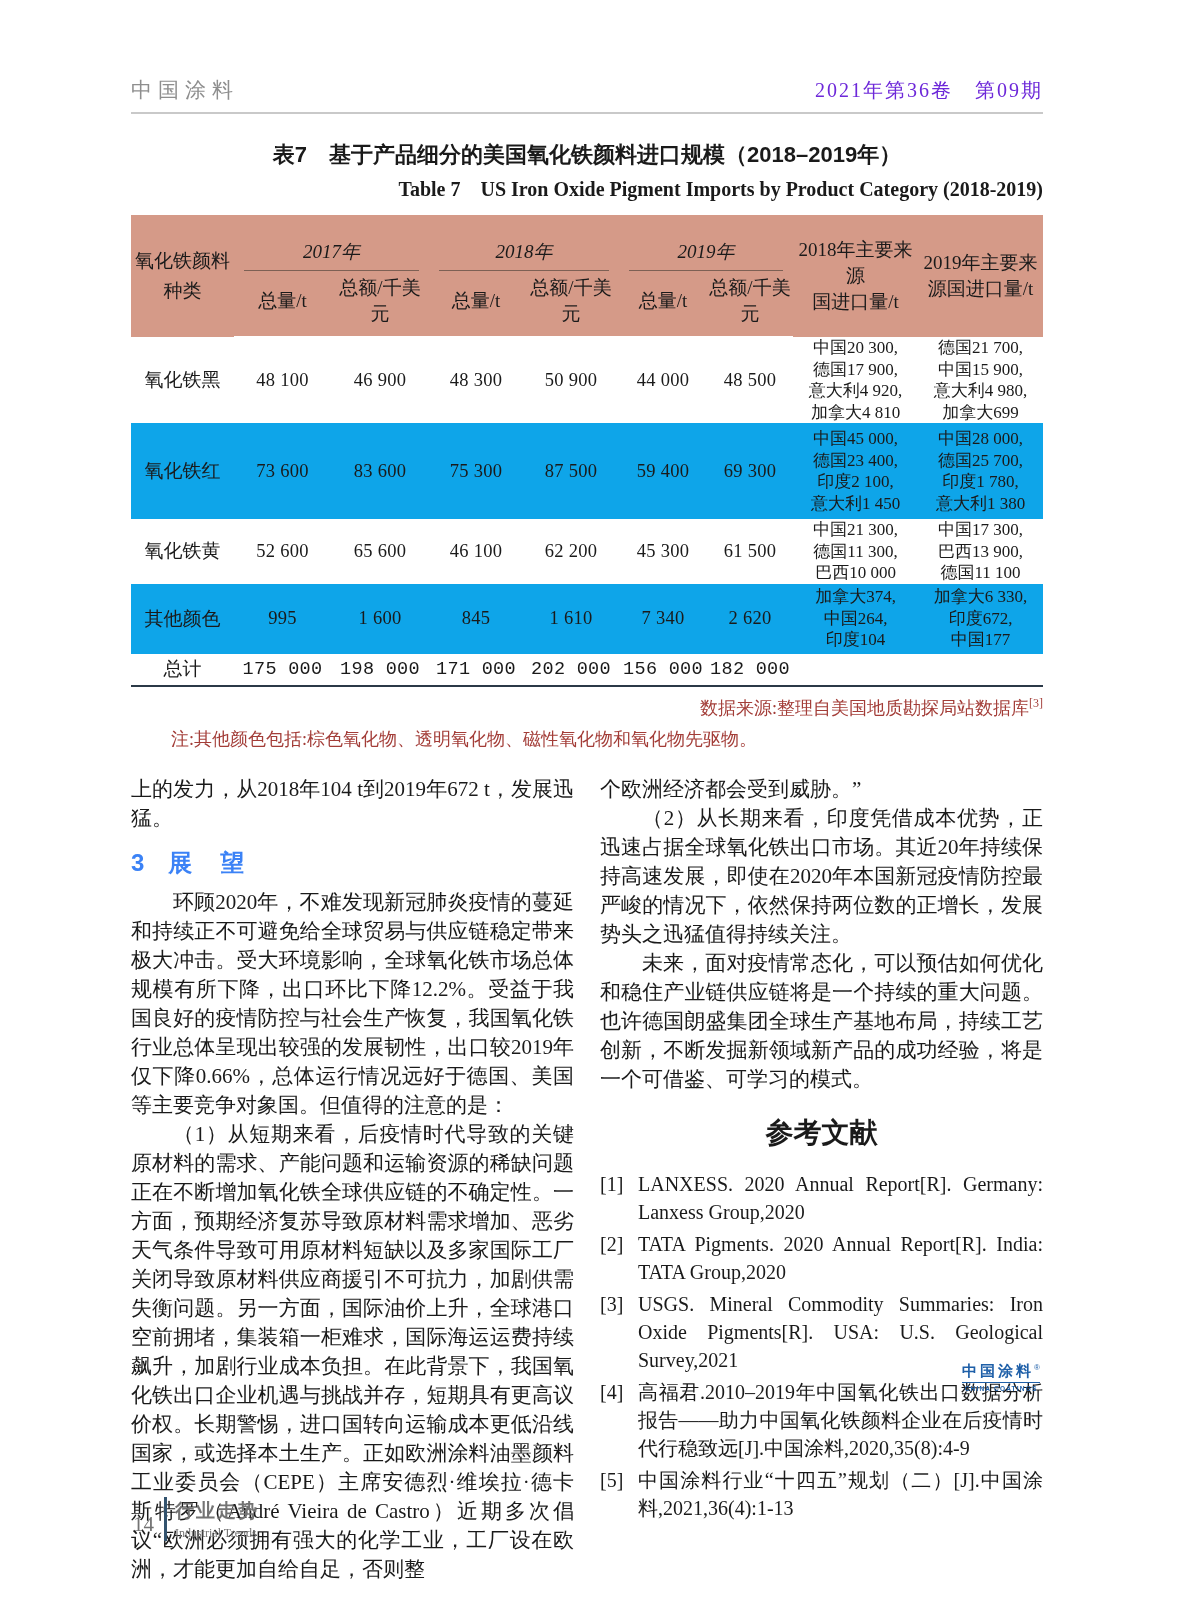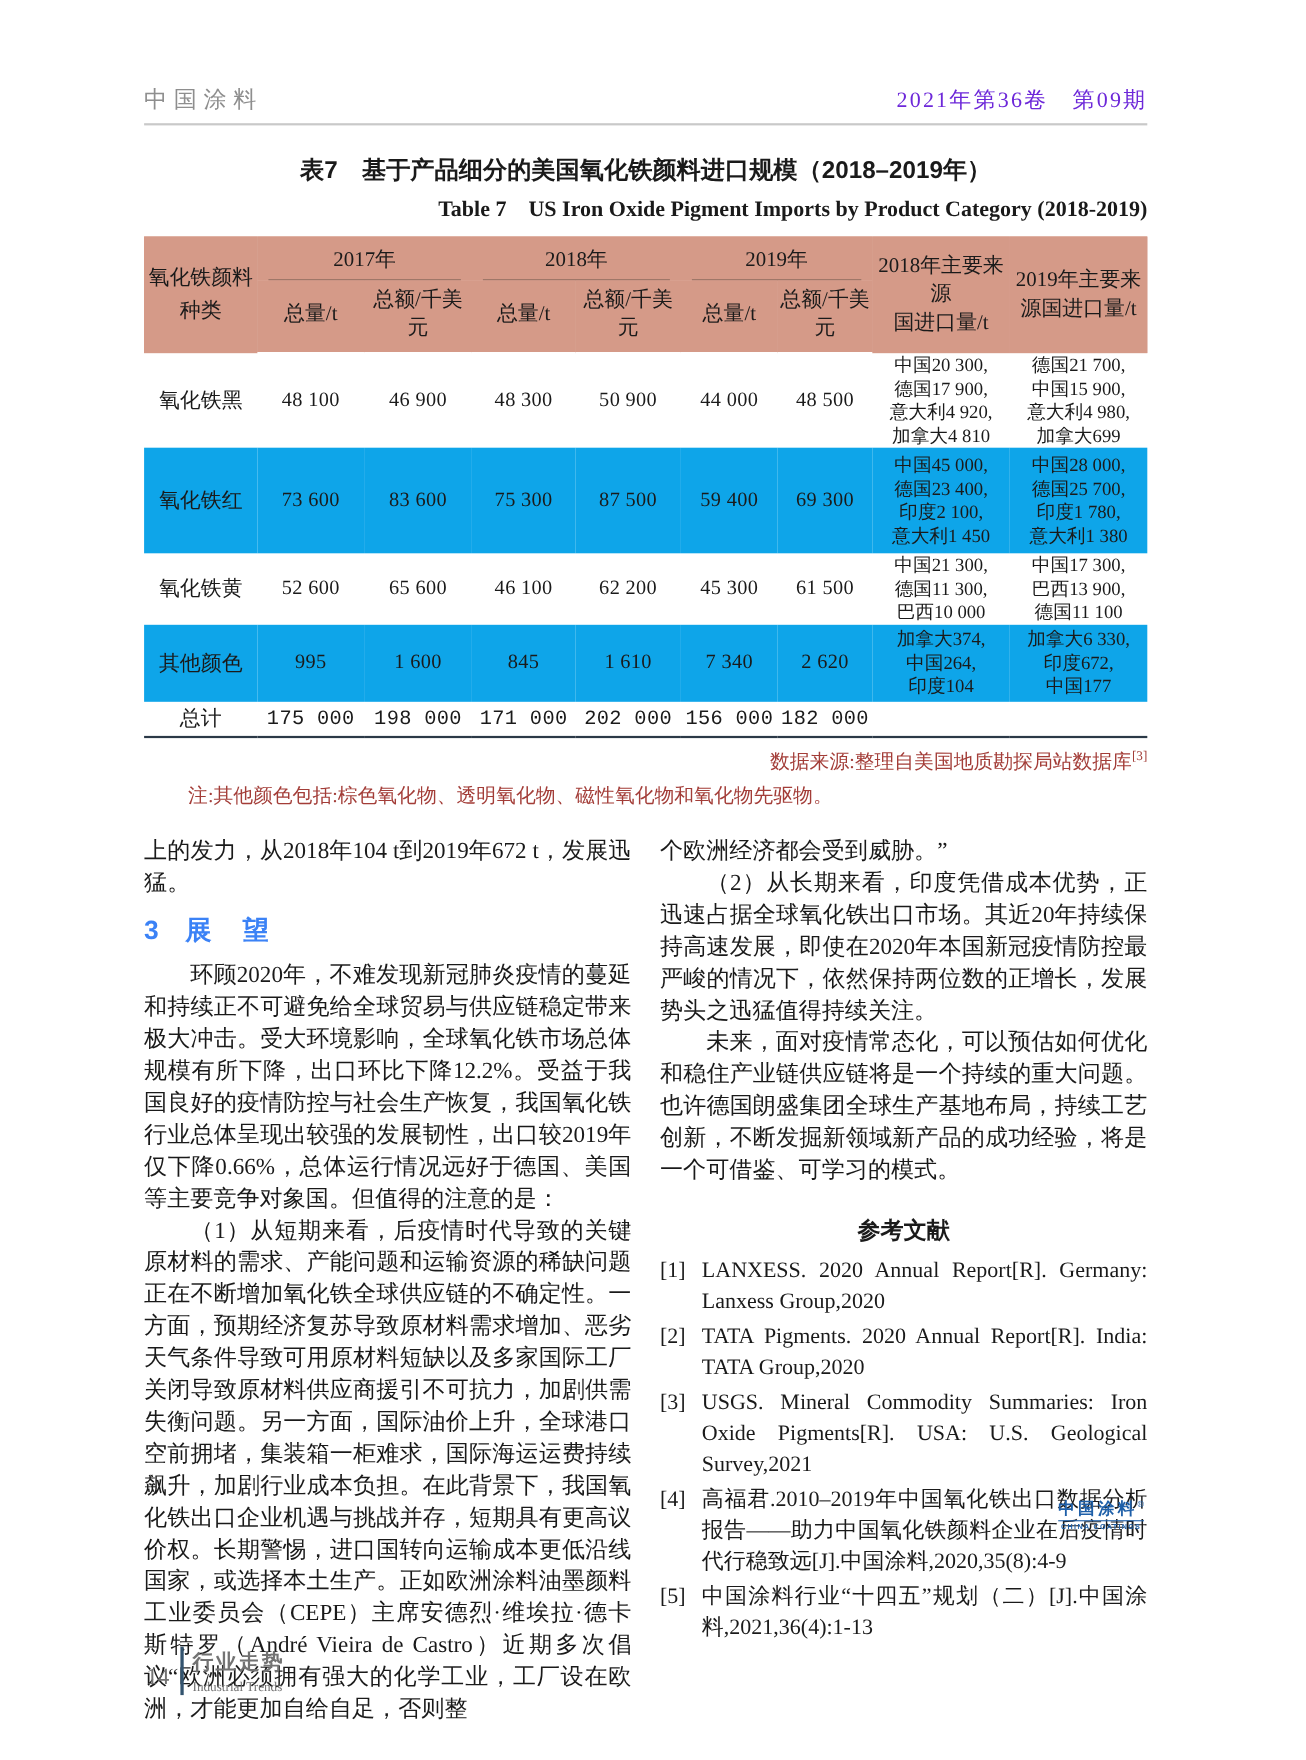--- a/index.html
+++ b/index.html
@@ -42,21 +42,21 @@
     border-bottom:2px solid #2b3947;
   }
   table.datatable col.c-cat {width:103px;} table.datatable col.c1{width:97px;}
   table.datatable col.c2{width:98px;} table.datatable col.c3{width:94px;}
   table.datatable col.c4{width:96px;} table.datatable col.c5{width:88px;}
   table.datatable col.c6{width:86px;} table.datatable col.c7{width:125px;}
   table.datatable col.c8{width:125px;}
   table.datatable th, table.datatable td { font-weight:normal; text-align:center; vertical-align:middle; }
   .hdr { background:#d59a88; }
   th.cat-h { font-size:19px; line-height:30px; white-space:pre-line; }
-  th.year-h { font-size:19px; padding-top:8px; }
+  th.year-h { font-size:19px; padding-top:24px;font-style:italic; }
   .year-inner { display:block; border-bottom:1px solid #7d6054; padding-bottom:5px; margin:0 10px; }
   th.sub-h { font-size:19px; padding:4px 0 9px 0; }
   th.src-h { font-size:19px; line-height:26px; white-space:pre-line; }
   td.catcell { font-size:19px; }
   td.numcell { font-size:18.5px; letter-spacing:0.3px; }
   td.srccell { font-size:17px; line-height:21.5px; white-space:pre-line; }
   tr.shaded td { background:#0ea5e9; }
   tr.rh83 td {height:84px;} tr.rh95 td {height:96px;} tr.rh65 td {height:64px;}
   tr.rh70 td {height:70px;} tr.rh31 td {height:32px;font-family:Liberation Mono, monospace;}
   tr.gap td, tr.gap th { border-bottom:2px solid #ffffff; }
@@ -78,23 +78,23 @@
   .para { text-indent:2em; }
   .para-cont { text-indent:0; }
   .sec-head {
     margin:15px 0 11px 0;
     color:#3b82f6; font-weight:bold; font-size:24px;
     font-family:"Liberation Sans","DejaVu Sans",sans-serif;
     letter-spacing:2px;
   }
   .sec-head .sec-no { margin-right:22px; }
   .refs-title {
-    margin-top:26px; margin-bottom:8px;
-    text-align:center; font-weight:bold; font-size:21px;
-    font-family:Liberation Sans, sans-serif;
+    margin-top:26px; margin-bottom:21px;
+    text-align:center; font-weight:bold; font-size:28px;
+    font-family:Liberation Mono, monospace;
   }
   .ref-item { display:flex; font-size:20px; line-height:28px; margin-bottom:4px; }
   .ref-num { flex:0 0 38px; }
   .ref-text { flex:1; text-align:justify; }
 
   
   .logo {
     position:absolute; top:1362px; right:147px;
     text-align:center; color:#1e5fa8;
     font-family:"Liberation Sans","DejaVu Sans",sans-serif;

